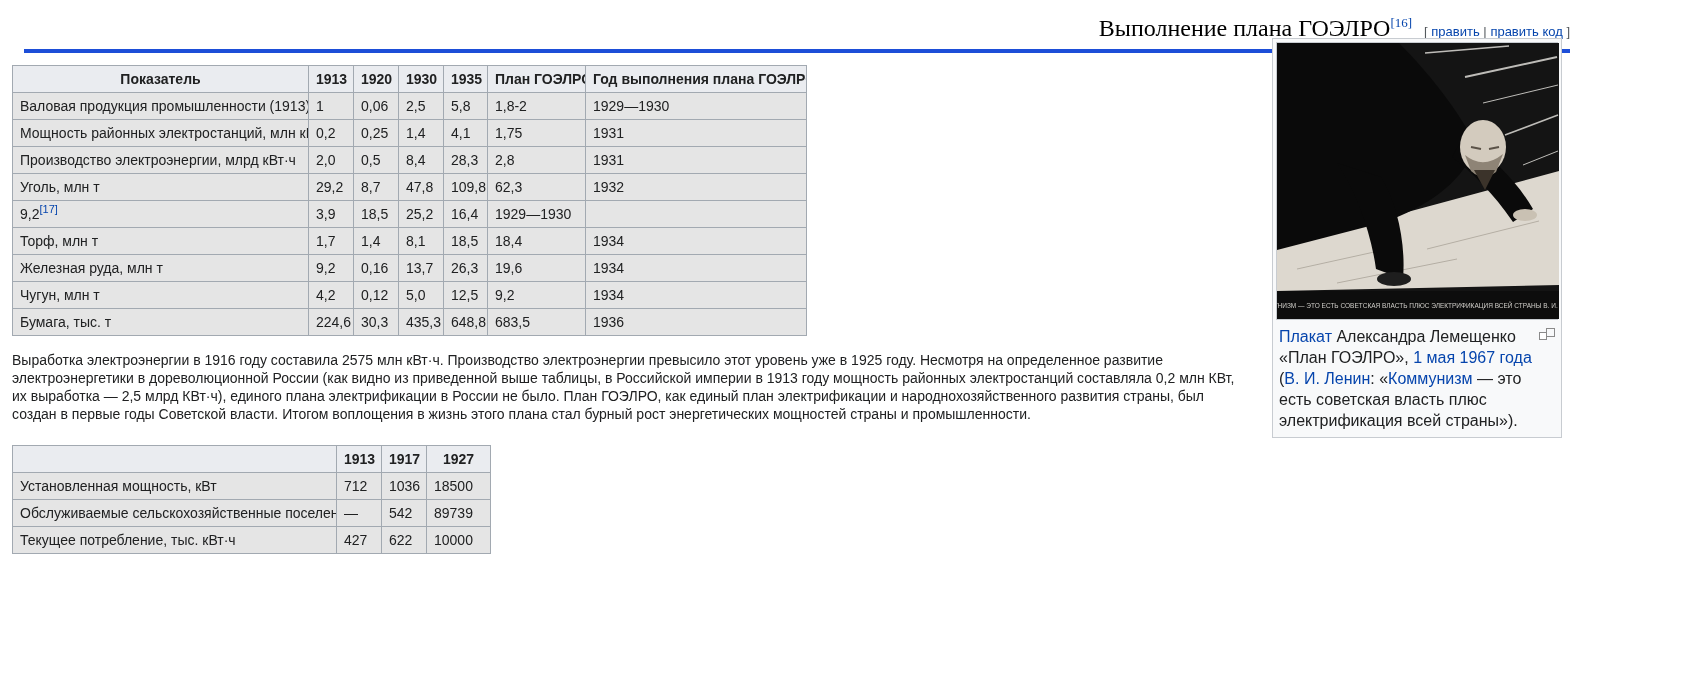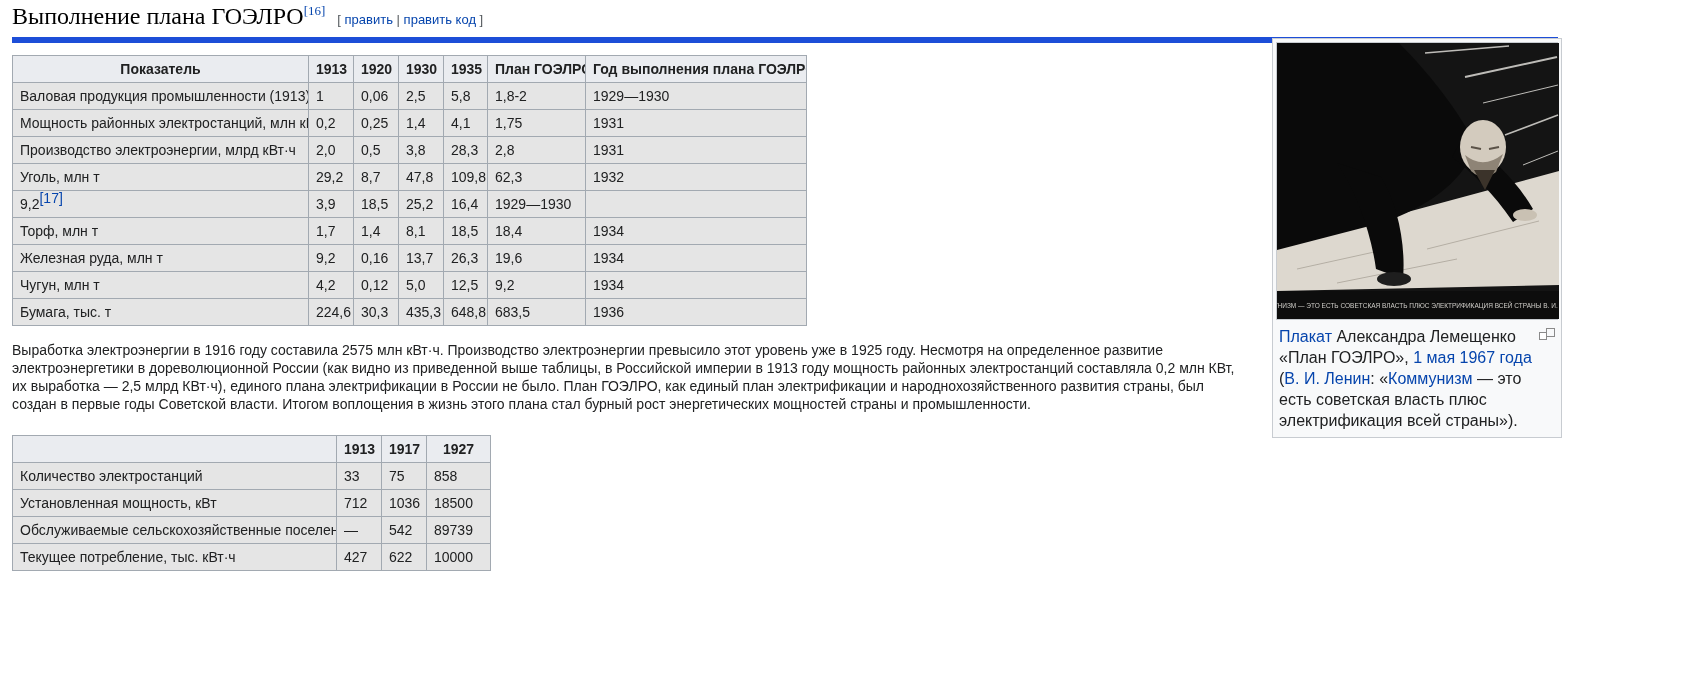--- a/index.html
+++ b/index.html
@@ -8,39 +8,39 @@
     background: #ffffff; color: #202122;
     font-family: "Liberation Sans", "DejaVu Sans", sans-serif;
     font-size: 14px; position: relative;
   }
   a { color: #0645ad; text-decoration: none; cursor: pointer; }
   .content { position: relative; padding: 3px 0 0 12px; }
 
   h2.section {
     font-family: "Liberation Serif", "DejaVu Serif", serif;
     font-size: 24px; font-weight: normal; color: #000;
-    margin: 0; padding: 0 0 7px 0;
-    border-bottom: 6px solid #1d4ed8; width: 1546px;
+    margin: 12px; padding: 0 0 7px 0;
+    border-bottom: 4px solid #1d4ed8; width: 1546px; text-align: right;
   }
   sup.ref { font-size: 13px; line-height: 0; vertical-align: super; }
   .editsection { font-size: 13px; font-family: "Liberation Sans", sans-serif; color: #54595d; margin-left: 12px; }
 
   table.wikitable {
     border-collapse: collapse; background: #e5e5e5;
     border: 1px solid #a2a9b1; table-layout: fixed;
   }
   table.wikitable th, table.wikitable td {
     border: 1px solid #a2a9b1; padding: 4px 7px;
     font-size: 14px; line-height: 18px; overflow: hidden; white-space: nowrap;
   }
   table.wikitable th { background: #eaecf0; text-align: center; font-weight: bold; }
   table.wikitable td { text-align: left; }
   #table1 { width: 794px; margin: 12px 0 0 0; }
   #table2 { width: 478px; margin: 8px 0 0 0; }
-  td sup.ref { font-size: 14px; text-align: right; }
+  td sup.ref { font-size: 11px; text-align: right; }
 
   p.body-text { max-width: 1235px; line-height: 18px; margin: 15px 0 22px 0; }
   p.body-text:last-child { margin-bottom: 0; }
   #paragraph2 { margin-top: 20px; }
 
   .thumb {
     position: absolute; left: 1272px; top: 38px; width: 290px;
     border: 1px solid #c8ccd1; background: #f8f9fa; padding: 3px;
   }
   .thumbimage { border: 1px solid #c8ccd1; background: #fff; font-size: 0; }
@@ -91,21 +91,21 @@
       <td>0,25</td>
       <td>1,4</td>
       <td>4,1</td>
       <td>1,75</td>
       <td>1931</td>
     </tr>
     <tr>
       <td>Производство электроэнергии, млрд кВт·ч</td>
       <td>2,0</td>
       <td>0,5</td>
-      <td>3,8</td>
+      <td>8,4</td>
       <td>28,3</td>
       <td>2,8</td>
       <td>1931</td>
     </tr>
     <tr>
       <td>Уголь, млн т</td>
       <td>29,2</td>
       <td>8,7</td>
       <td>47,8</td>
       <td>109,8</td>
@@ -167,26 +167,20 @@
         <col style="width:45px">
         <col style="width:45px">
         <col style="width:64px">
     </colgroup>
     <tbody>
         <tr>
       <th></th>
       <th>1913</th>
       <th>1917</th>
       <th>1927</th>
-    </tr>
-    <tr>
-      <td>Количество электростанций</td>
-      <td>33</td>
-      <td>75</td>
-      <td>858</td>
     </tr>
     <tr>
       <td>Установленная мощность, кВт</td>
       <td>712</td>
       <td>1036</td>
       <td>18500</td>
     </tr>
     <tr>
       <td>Обслуживаемые сельскохозяйственные поселения</td>
       <td>—</td>

